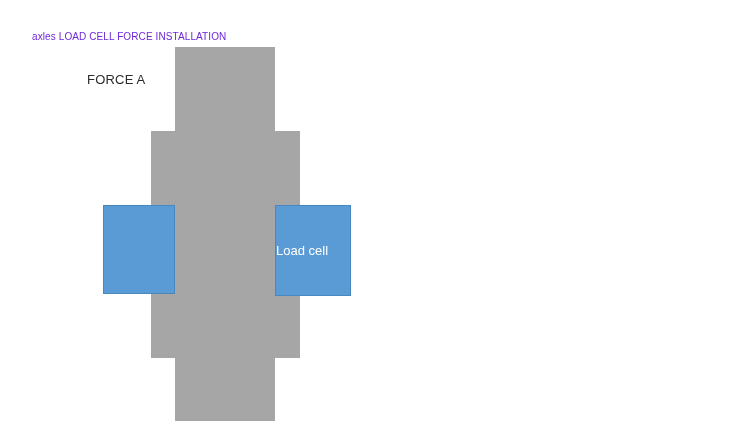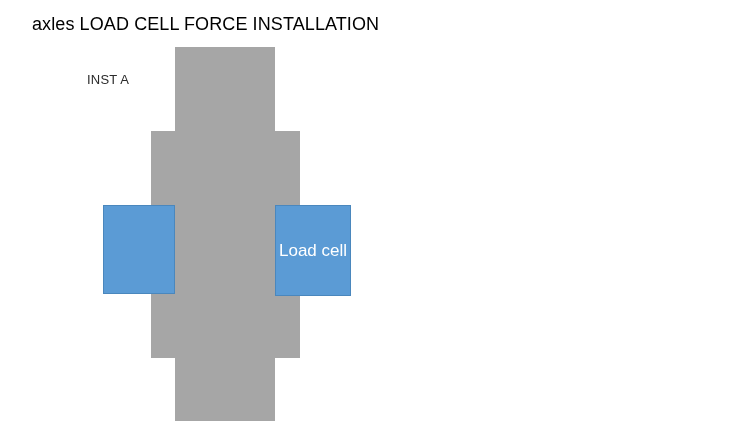--- a/index.html
+++ b/index.html
@@ -18,24 +18,24 @@
     width: 750px;
     height: 421px;
     background: #ffffff;
     overflow: hidden;
   }
 
   
   .title-text {
     position: absolute;
     left: 32px;
-    top: 16px;
-    font-size: 18px;
+    top: 28px;
+    font-size: 10px;
     line-height: 17px;
-    color: #000000;
+    color: #6d28d9;
     white-space: nowrap;
     letter-spacing: 0.1px;
   }
 
   .inst-label {
     position: absolute;
     left: 87px;
     top: 71px;
     font-size: 13px;
     line-height: 17px;
@@ -103,35 +103,35 @@
     top: 205px;
     width: 76px;
     height: 91px;
   }
 
   .load-cell-label {
     position: absolute;
     left: 0;
     right: 0;
     top: 36px;
-    text-align: center;
-    font-size: 17px;
+    text-align: left;
+    font-size: 13px;
     line-height: 17px;
     color: #ffffff;
     white-space: nowrap;
   }
 </style>
 </head>
 <body>
 
 <div id="canvas">
 
   <div class="title-text">axles LOAD CELL FORCE INSTALLATION</div>
 
-  <div class="inst-label">INST A</div>
+  <div class="inst-label">FORCE A</div>
 
   <div class="axle-group">
 
     <div class="axle-shaft"></div>
 
     <div class="axle-hub"></div>
 
 
   </div>
 

